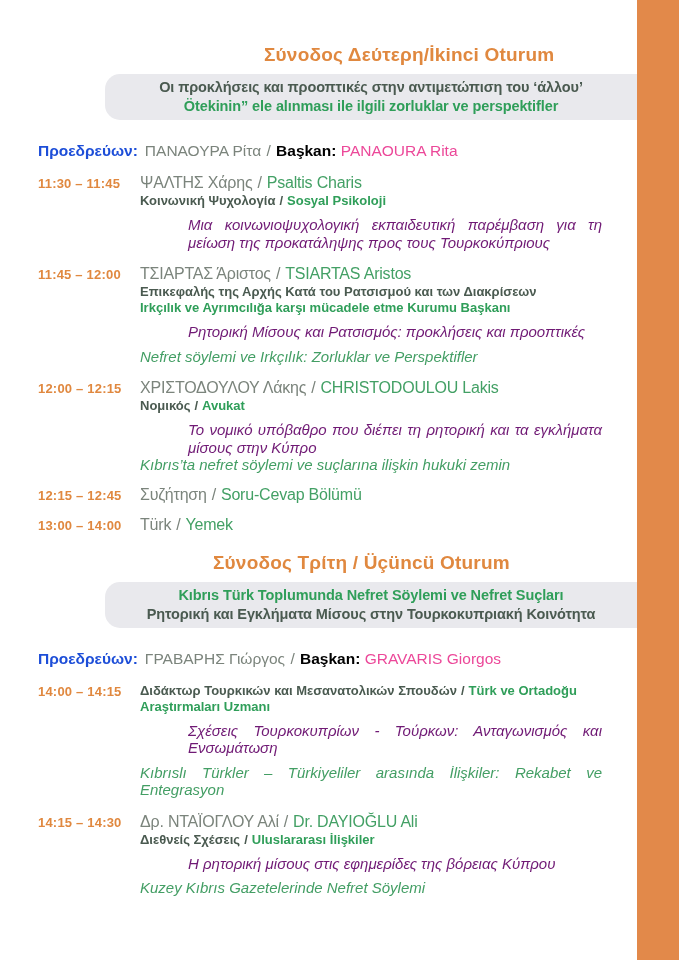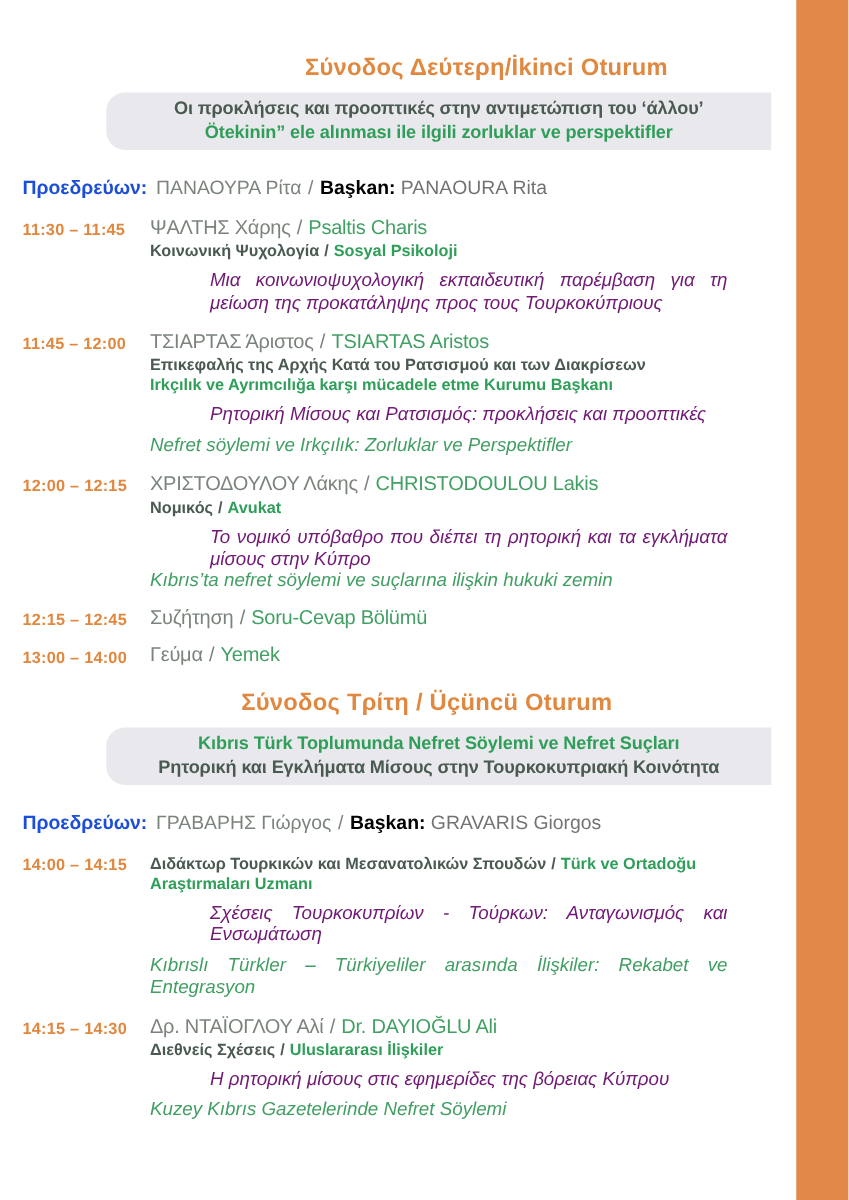--- a/index.html
+++ b/index.html
@@ -1,38 +1,38 @@
 <!DOCTYPE html>
 <html><head>
 <meta charset="utf-8">
 <style>
   * { margin:0; padding:0; box-sizing:border-box; }
   html,body { background:#ffffff; }
   body { font-family:"Liberation Sans", sans-serif; }
   .page { position:relative; width:679px; height:960px; background:#ffffff; overflow:hidden; }
   .accent-bar { position:absolute; top:0; right:0; width:42px; height:960px; background:#e2894a; }
-  .content { position:absolute; top:0; left:0; width:637px; padding-left:18px; }
+  .content { position:absolute; top:0; left:0; width:637px; padding-left:38px; }
 
   .session-title { font-size:19px; line-height:22px; font-weight:bold; color:#e0883f; letter-spacing:0.2px; white-space:nowrap; }
   .session-title.t1 { margin:44px 0 0 226px; }
   .session-title.t2 { margin:18px 0 0 175px; }
 
   .banner { margin-top:8px; margin-left:67px; width:532px; height:46px;
             background:#e9e9ed; border-radius:15px 0 0 15px;
             display:flex; flex-direction:column; justify-content:center; text-align:center; }
   .bline { font-weight:bold; font-size:14.5px; line-height:19px; letter-spacing:-0.1px; }
   .bline.gr { color:#4a5a50; }
   .bline.tr { color:#2f9e59; }
 
   .chair { margin-top:21px; font-size:15.5px; line-height:19px; white-space:nowrap; }
   .c-lbl-gr { font-weight:bold; color:#1d4ed8; margin-right:7px; }
   .c-nm-gr { color:#7b847c; }
   .c-sep { color:#7b847c; margin:0 1px; }
   .c-lbl-tr { font-weight:bold; color:#000000; }
-  .c-nm-tr { color:#737373;text-align:center; }
+  .c-nm-tr { color:#ec4899;text-align:center; }
 
   .item { display:flex; margin-top:14px; }
   .item.brk { margin-top:12px; }
   .time { flex:none; width:102px; padding-top:2px; font-size:13px; font-weight:bold; color:#e0883f; letter-spacing:0.2px; }
   .ibody { width:462px; }
 
   .name { font-size:16px; line-height:18px; color:#7b847c; letter-spacing:-0.2px; }
   .name .lat { color:#43a065; }
   .nsep { margin:0 5px; }
 
@@ -98,21 +98,21 @@
     <div class="item brk">
       <div class="time">12:15 – 12:45</div>
       <div class="ibody">
         <div class="name"><span class="gr">Συζήτηση</span><span class="nsep">/</span><span class="lat">Soru-Cevap Bölümü</span></div>
       </div>
     </div>
 
     <div class="item brk">
       <div class="time">13:00 – 14:00</div>
       <div class="ibody">
-        <div class="name"><span class="gr">Γεύμα</span><span class="nsep">/</span><span class="lat">Yemek</span></div>
+        <div class="name"><span class="gr">Türk</span><span class="nsep">/</span><span class="lat">Yemek</span></div>
       </div>
     </div>
 
     <h2 class="session-title t2">Σύνοδος Τρίτη / Üçüncü Oturum</h2>
 
     <div class="banner">
       <div class="bline tr">Kıbrıs Türk Toplumunda Nefret Söylemi ve Nefret Suçları</div>
       <div class="bline gr">Ρητορική και Εγκλήματα Μίσους στην Τουρκοκυπριακή Κοινότητα</div>
     </div>
 

